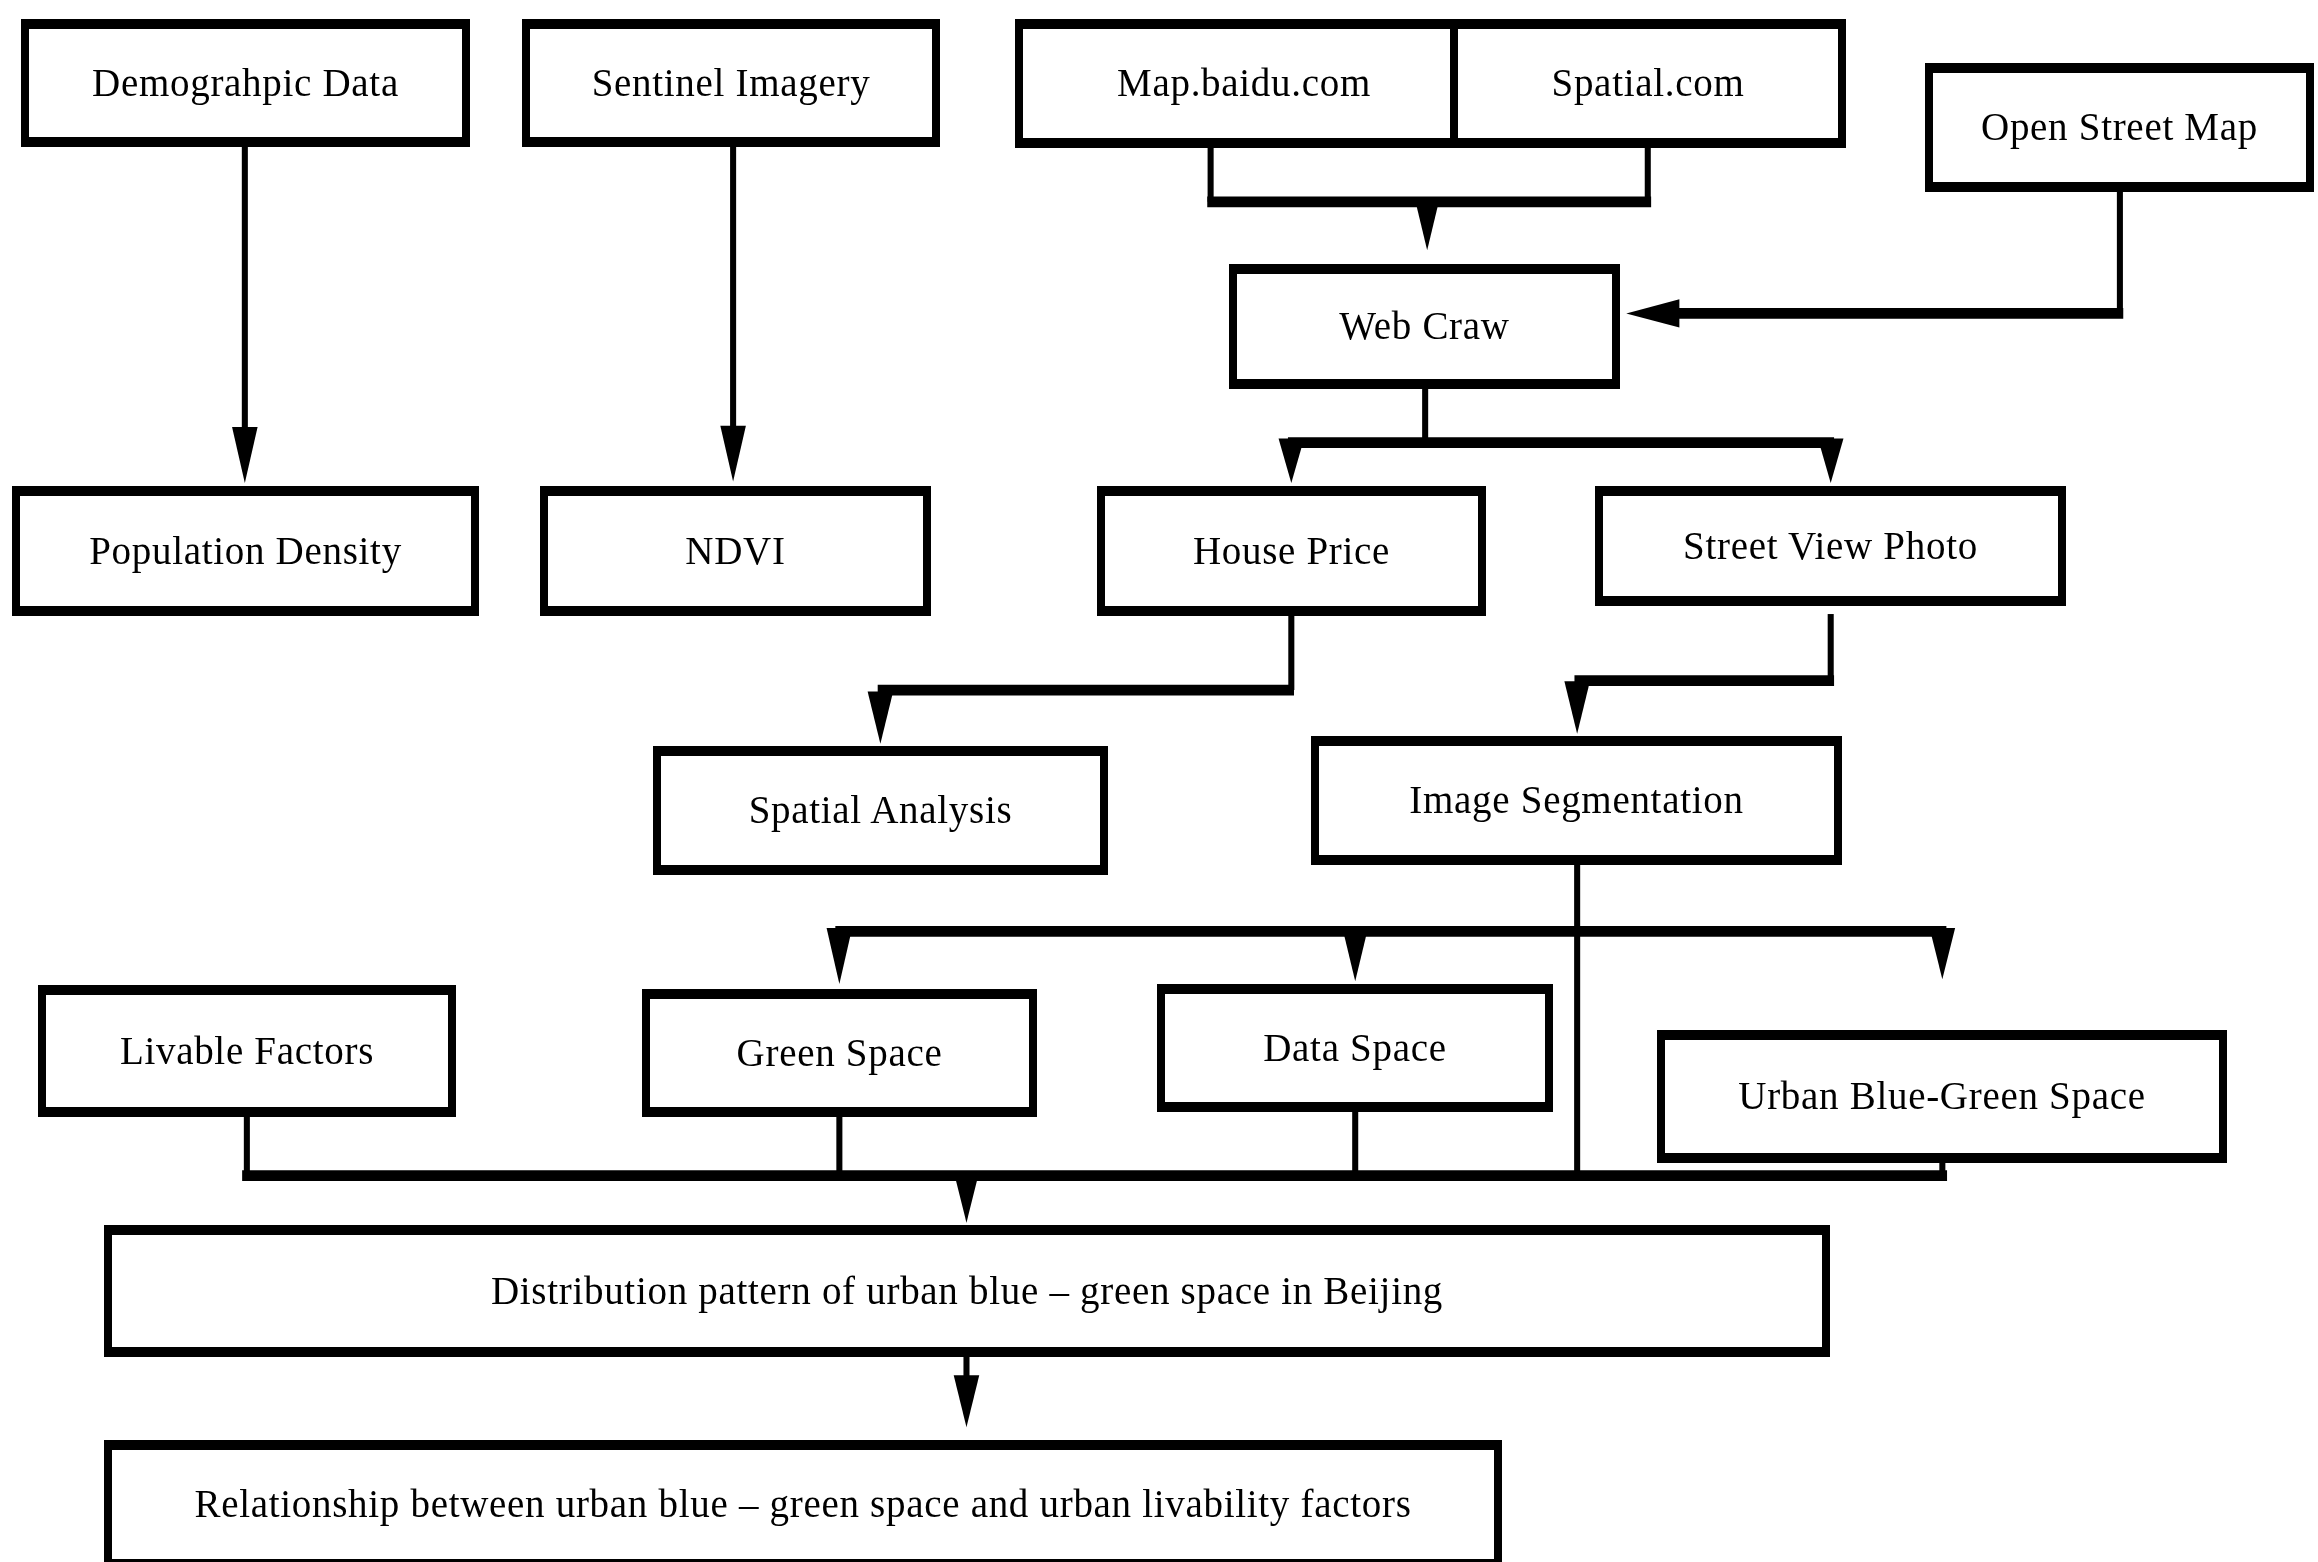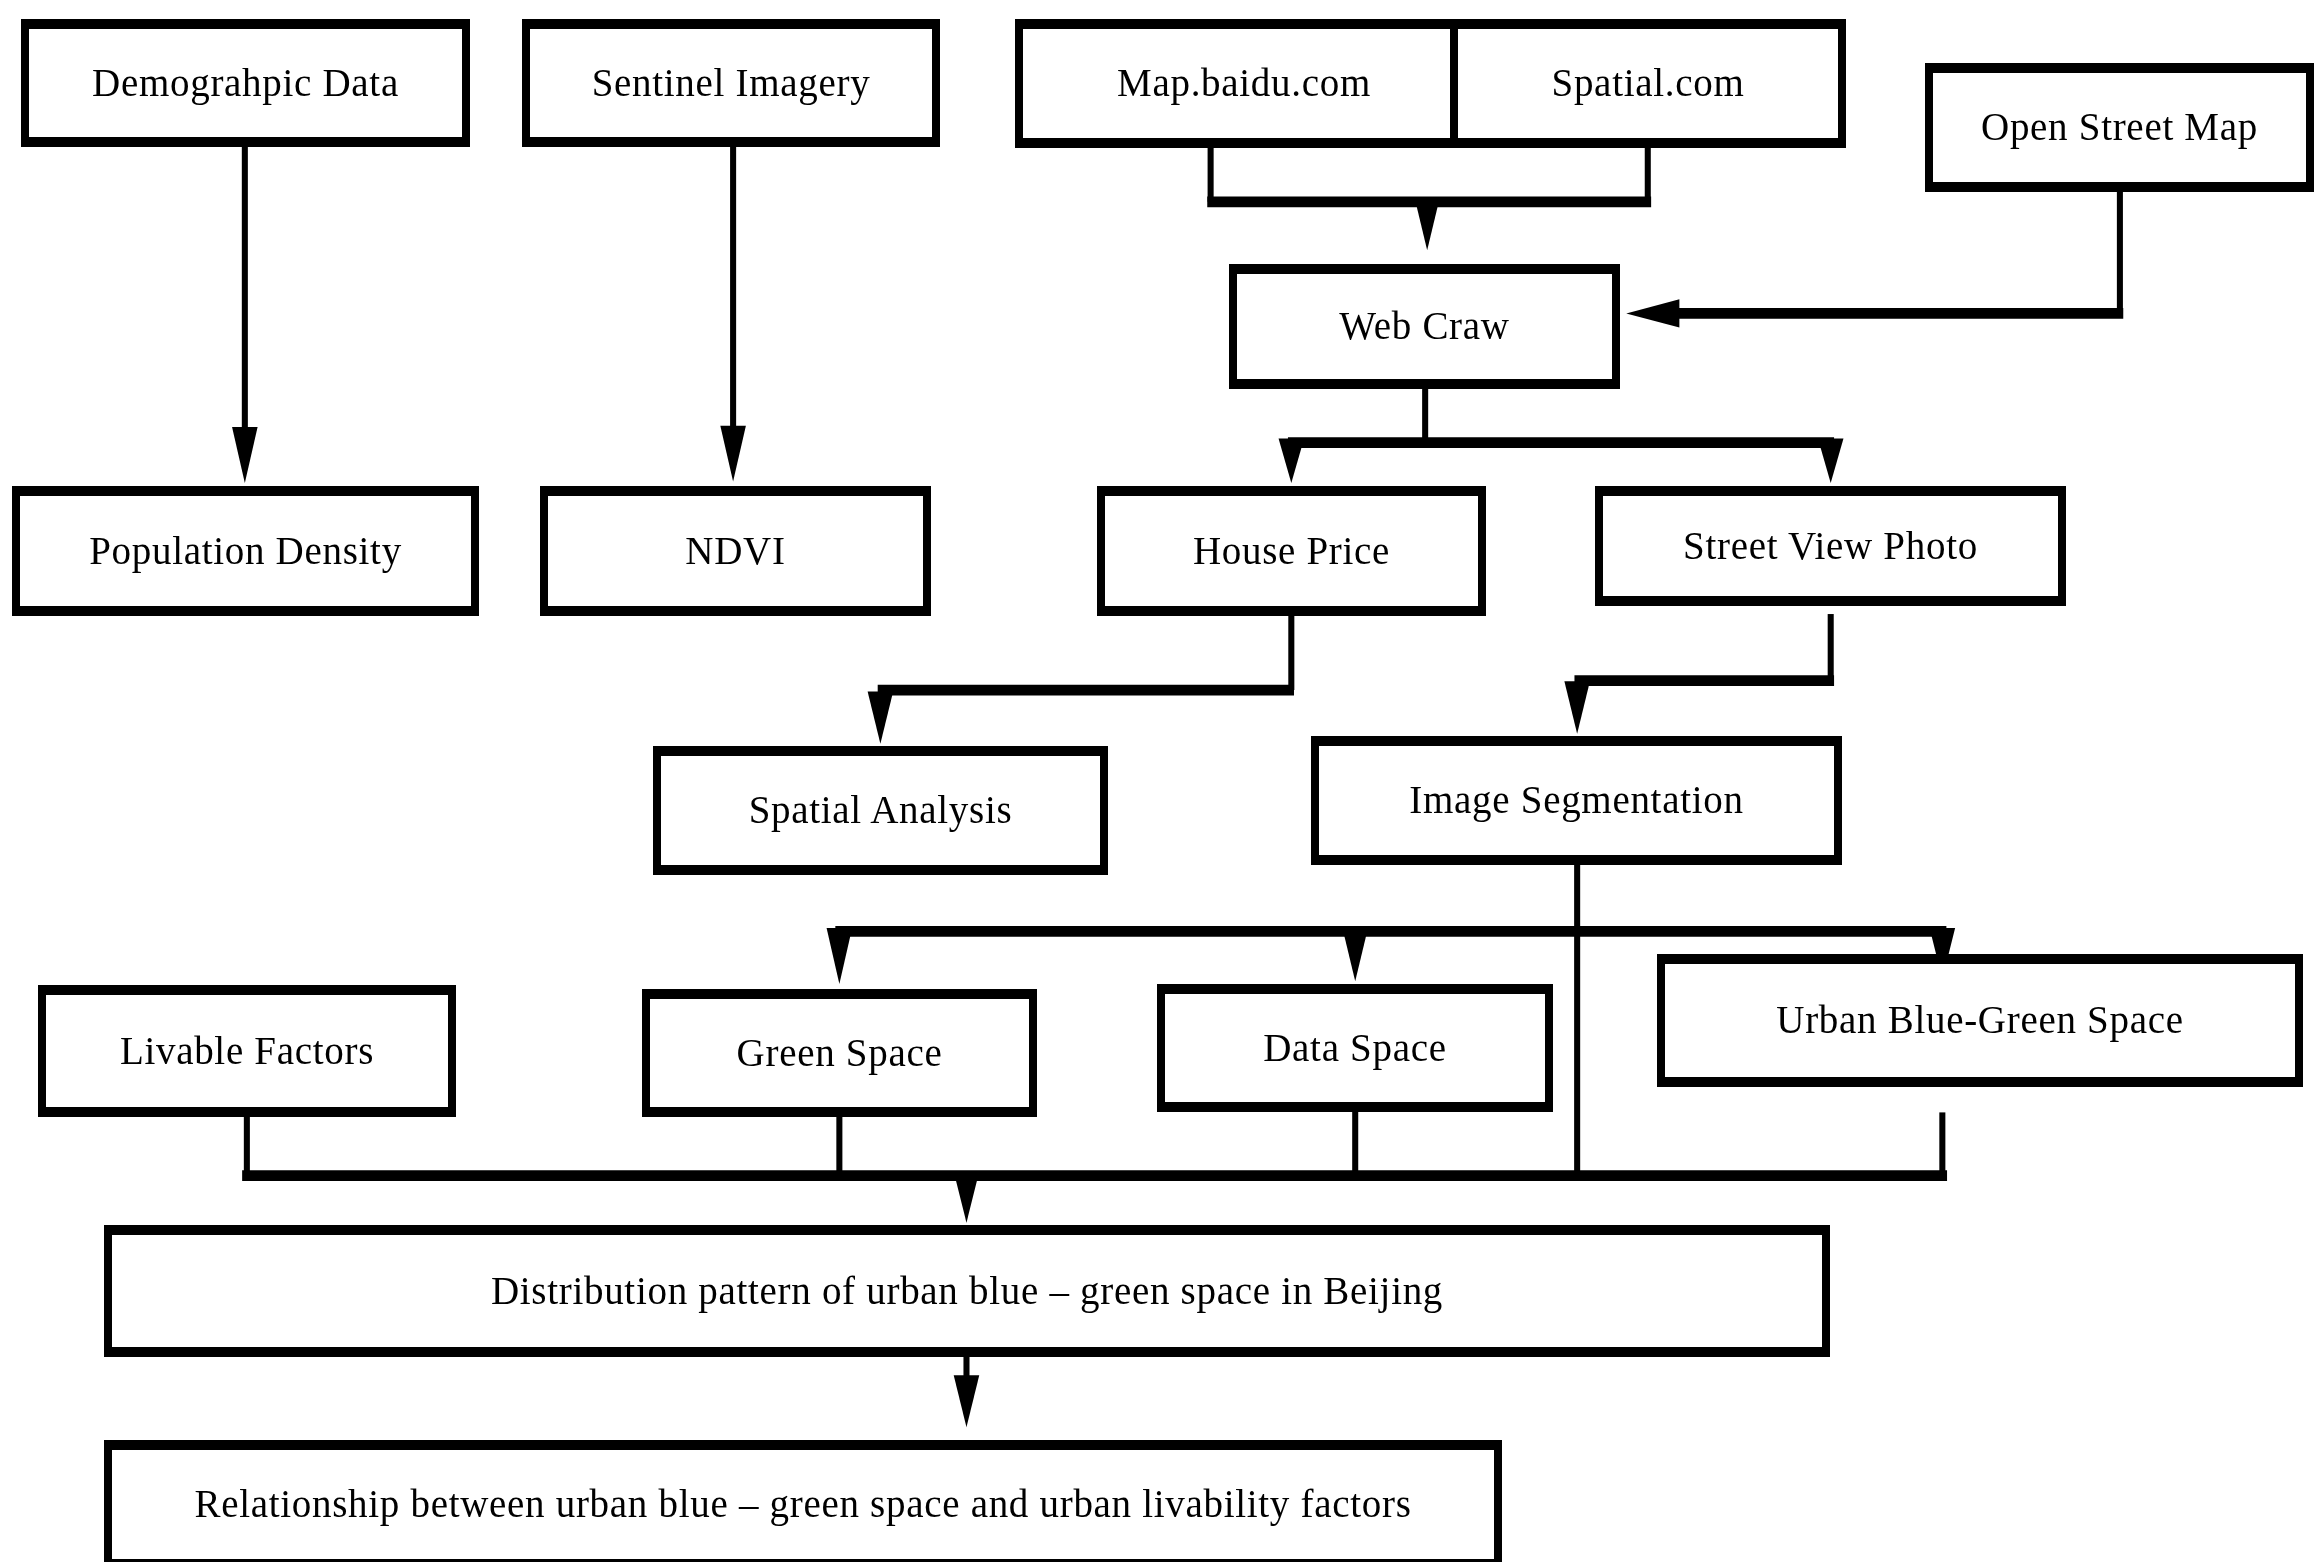--- a/index.html
+++ b/index.html
@@ -48,21 +48,21 @@
   #n-web-craw      { left: 1229px; top: 264px;  width: 391px;  height: 125px; }
   #n-population    { left: 12px;   top: 486px;  width: 467px;  height: 130px; }
   #n-ndvi          { left: 540px;  top: 486px;  width: 391px;  height: 130px; }
   #n-house-price   { left: 1097px; top: 486px;  width: 389px;  height: 130px; }
   #n-street-view   { left: 1595px; top: 486px;  width: 471px;  height: 120px; }
   #n-spatial       { left: 653px;  top: 746px; width: 455px;  height: 129px; }
   #n-image-seg     { left: 1311px; top: 736px; width: 531px;  height: 129px; }
   #n-livable       { left: 38px;   top: 985px; width: 418px;  height: 132px; }
   #n-green         { left: 642px;  top: 989px; width: 395px;  height: 128px; }
   #n-blue          { left: 1157px; top: 984px; width: 396px;  height: 128px; }
-  #n-urban-bg      { left: 1657px; top: 954px; width: 646px;  height: 133px; }
+  #n-urban-bg      { left: 1657px; top: 1030px; width: 570px;  height: 133px; }
   #n-distribution  { left: 104px;  top: 1225px; width: 1726px; height: 132px; }
   #n-relationship  { left: 104px;  top: 1440px; width: 1398px; height: 129px; }
 
   .cline  { stroke: #000000; stroke-width: 9;  fill: none; }
   .cbar   { stroke: #000000; stroke-width: 16; fill: none; }
   .ahead  { fill: #000000; stroke: none; }
 </style>
 </head>
 <body>
 

